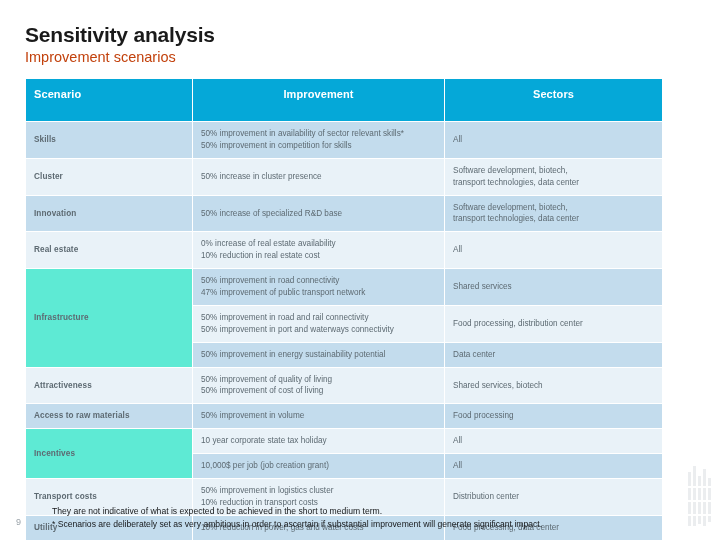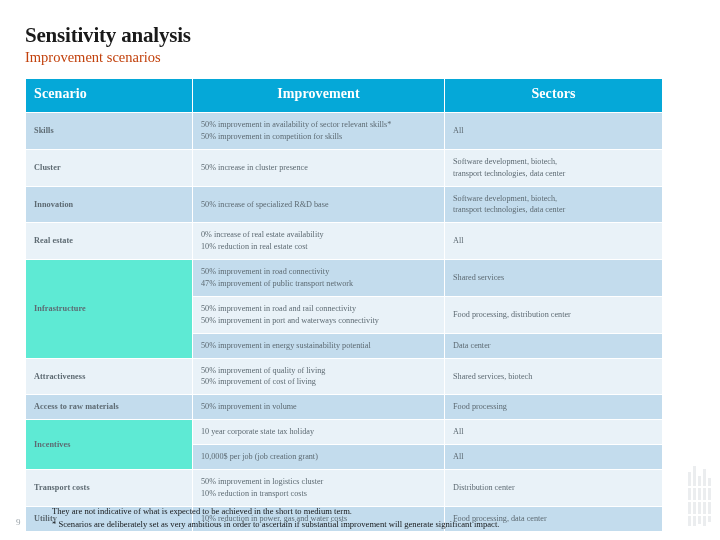--- a/index.html
+++ b/index.html
@@ -13,21 +13,20 @@
     font-family: "Liberation Sans", sans-serif;
     overflow: hidden;
     position: relative;
   }
 
   .slide {
     position: relative;
     width: 720px;
     height: 476px;
     box-sizing: border-box;
-    font-family: Liberation Serif, serif;
   }
 
   
   .title-block {
     position: absolute;
     left: 25px;
     top: 24px;
     width: 640px;
   }
   .slide-title {
@@ -59,23 +58,23 @@
     width: 635px;
     table-layout: fixed;
   }
   table.sens col.c1 { width: 166px; }
   table.sens col.c2 { width: 251px; }
   table.sens col.c3 { width: 217px; }
 
   table.sens th {
     background: #05a8d8;
     color: #ffffff;
-    font-size: 14px;
+    font-size: 11px;
     font-weight: bold;
-    padding: 7px 8px 10px 8px;
+    padding: 7px 8px 19px 8px;
     height: 16px;
     vertical-align: middle;
     text-align: center;
     letter-spacing: 0.1px;
   }
   table.sens th.th-scenario {
     text-align: left;
   }
 
   table.sens td {

